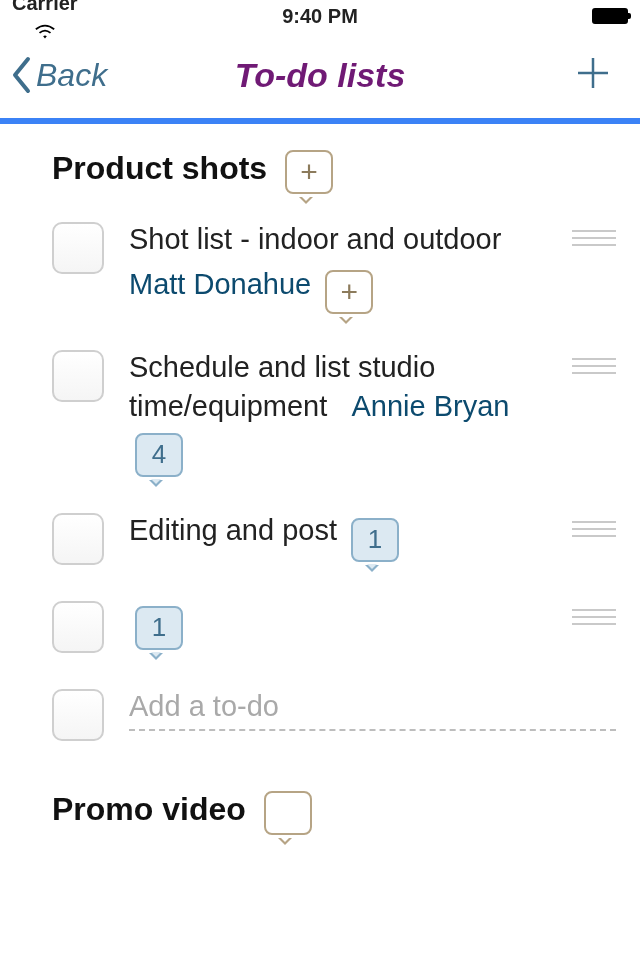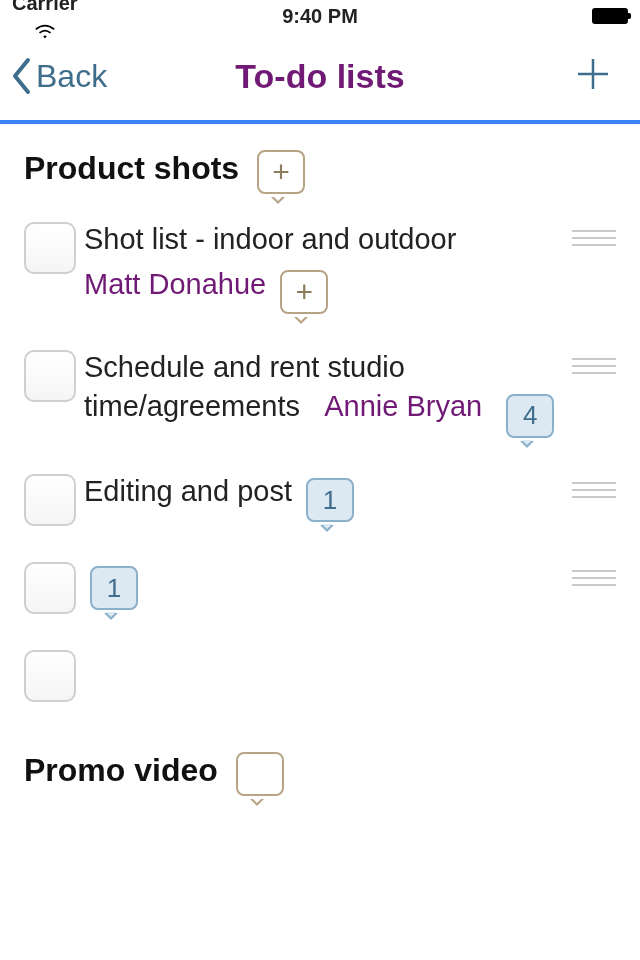--- a/index.html
+++ b/index.html
@@ -27,26 +27,27 @@
   .battery {
     width: 36px; height: 16px; border: 2px solid #000; border-radius: 3px; position: relative;
     background: #000;
   }
   .battery:after {
     content: ""; position: absolute; right: -5px; top: 3px; width: 3px; height: 6px; background: #000; border-radius: 0 2px 2px 0;
   }
 
   .nav-bar {
     height: 92px;
-    border-bottom: 4px solid #3b82f6;
+    border-bottom: 6px solid #3b82f6;
     display: flex;
     align-items: center;
     justify-content: space-between;
     padding: 0 30px 0 10px;
     position: relative;
+    font-style: italic;
   }
   .back-btn {
     display: flex; align-items: center; gap: 4px;
     color: #3f6e8c; font-size: 32px; font-weight: 400;
   }
   .chevron-left {
     width: 22px; height: 38px;
   }
   .nav-title {
     position: absolute; left: 50%; transform: translateX(-50%);
@@ -54,20 +55,21 @@
   }
   .plus-btn {
     color: #3f6e8c;
   }
   .plus-svg { width: 34px; height: 34px; stroke: #3f6e8c; stroke-width: 2.5; }
 
   .content {
     padding: 26px 24px 0 24px;
     height: calc(960px - 32px - 92px);
     overflow: hidden;
+    margin-left: 28px;
   }
   .section-header {
     display: flex; align-items: flex-start; gap: 18px; margin-bottom: 26px;
   }
   .section-title {
     font-size: 32px; font-weight: 800; color: #111;
   }
 
   .comment-bubble {
     display: inline-flex;
@@ -113,41 +115,41 @@
     border-color: #8bb0c9;
     color: #3f6e8c;
     background: #dce9f2;
   }
   .bubble-count:after { border-top-color: #8bb0c9; }
   .bubble-count:before { border-top-color: #dce9f2; }
 
   .todo-row {
     display: flex;
     align-items: flex-start;
-    gap: 8px;
+    gap: 25px;
     margin-bottom: 34px;
     position: relative;
   }
   .checkbox {
     flex: 0 0 52px;
     width: 52px; height: 52px;
     border: 2px solid #cfcfcf;
     border-radius: 10px;
     background: linear-gradient(#fff,#f5f5f5);
     margin-top: 2px;
   }
   .todo-body {
     flex: 1;
     font-size: 29px;
     line-height: 1.35;
     color: #222;
   }
   .meta-line { margin-top: 6px; }
   .assignee {
-    color: #701a75;
+    color: #0c4a6e;
   }
   .drag-handle {
     flex: 0 0 48px;
     display: flex; flex-direction: column; gap: 5px;
     margin-top: 10px;
     align-items: flex-end;
   }
   .drag-handle span {
     display: block; width: 44px; height: 2px; background: #c9c9c9;
   }
@@ -230,21 +232,21 @@
     <div class="drag-handle">
         <span></span>
         <span></span>
         <span></span>
       </div>
   </div>
 
   <div class="todo-row">
     <div class="checkbox"></div>
     <div class="todo-body">
-      <span>Schedule and rent studio time/agreements</span>
+      <span>Schedule and list studio time/equipment</span>
       <span class="inline-wrap">
         &nbsp;&nbsp;<span class="assignee">Annie Bryan</span>
         <span class="comment-bubble bubble-count">
           <span>4</span>
         </span>
       </span>
     </div>
     <div class="drag-handle">
         <span></span>
         <span></span>
@@ -277,20 +279,21 @@
     </div>
     <div class="drag-handle">
         <span></span>
         <span></span>
         <span></span>
       </div>
   </div>
 
   <div class="todo-row add-row">
     <div class="checkbox"></div>
+    <div class="todo-body">Add a to-do</div>
   </div>
 
   <div class="section-header second">
     <div class="section-title">Promo video</div>
     <div class="comment-bubble bubble-plus">
       
     </div>
   </div>
 
 </div>

